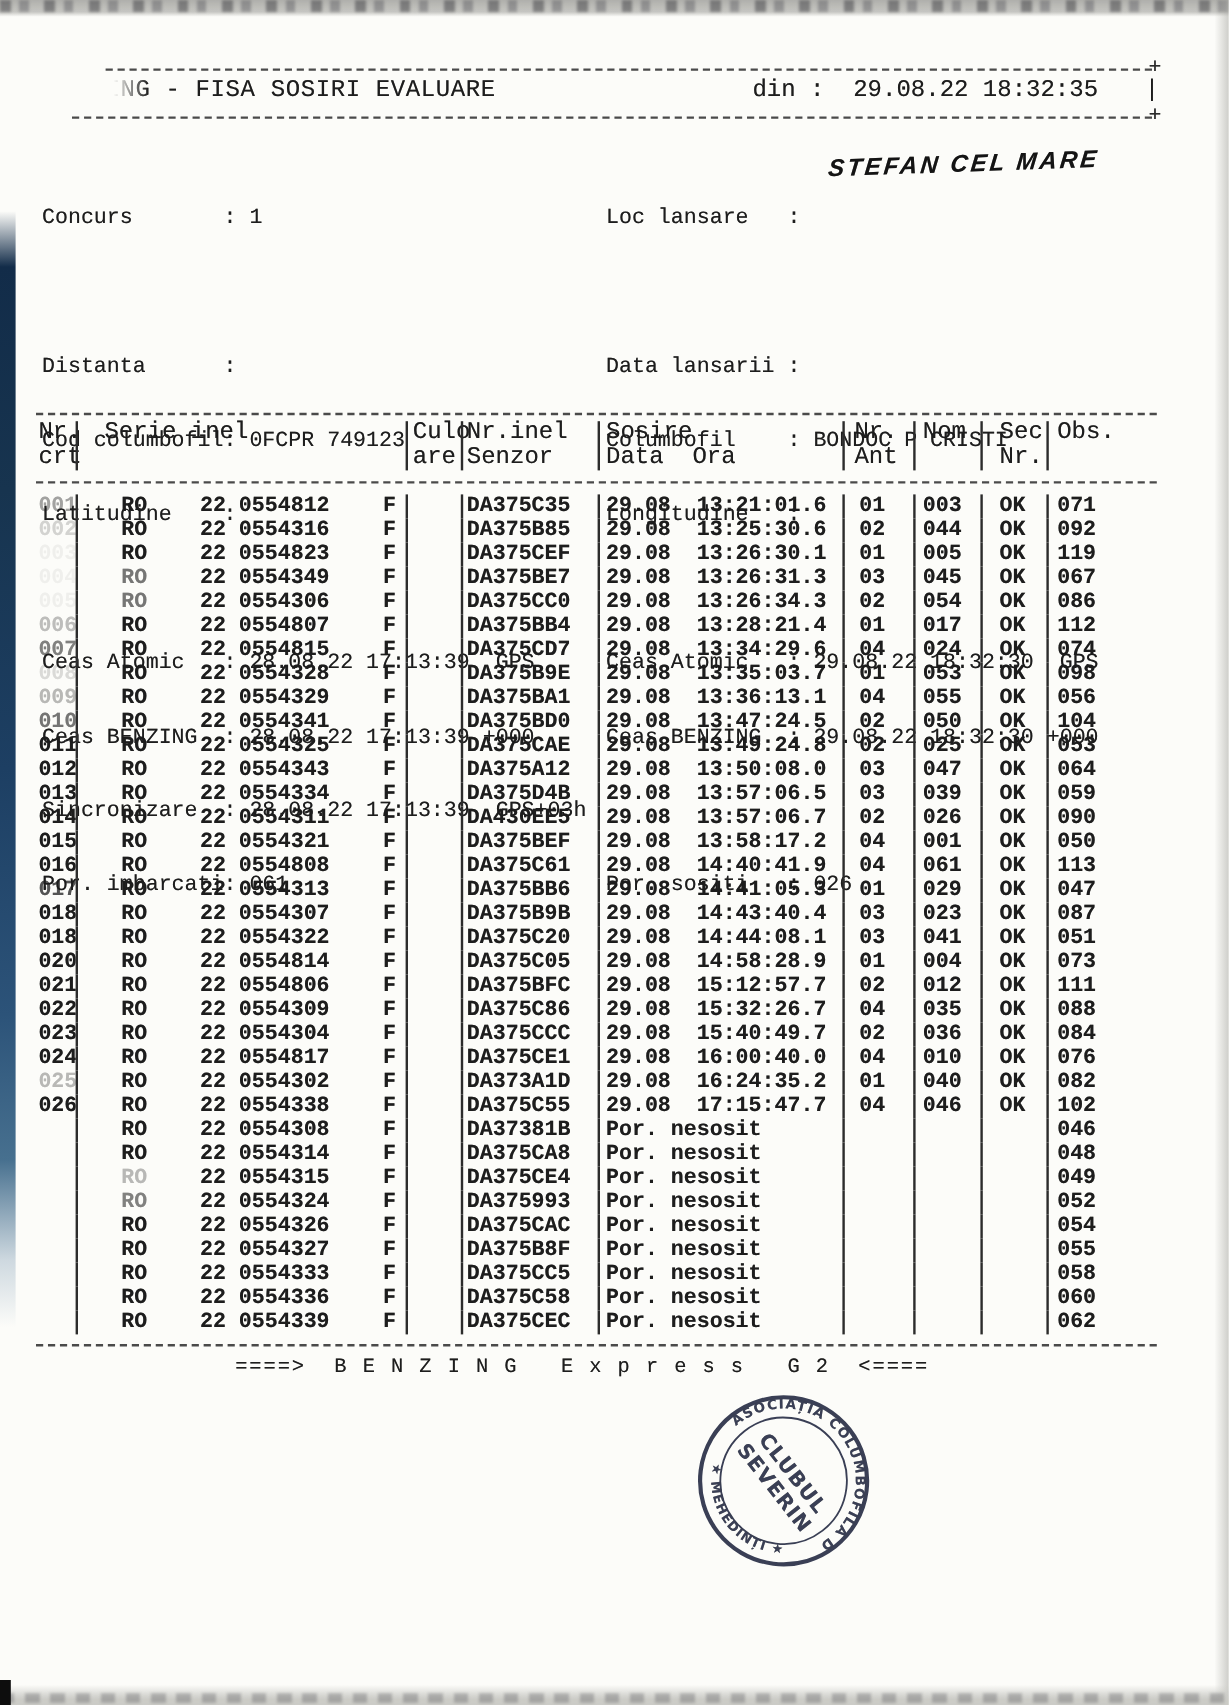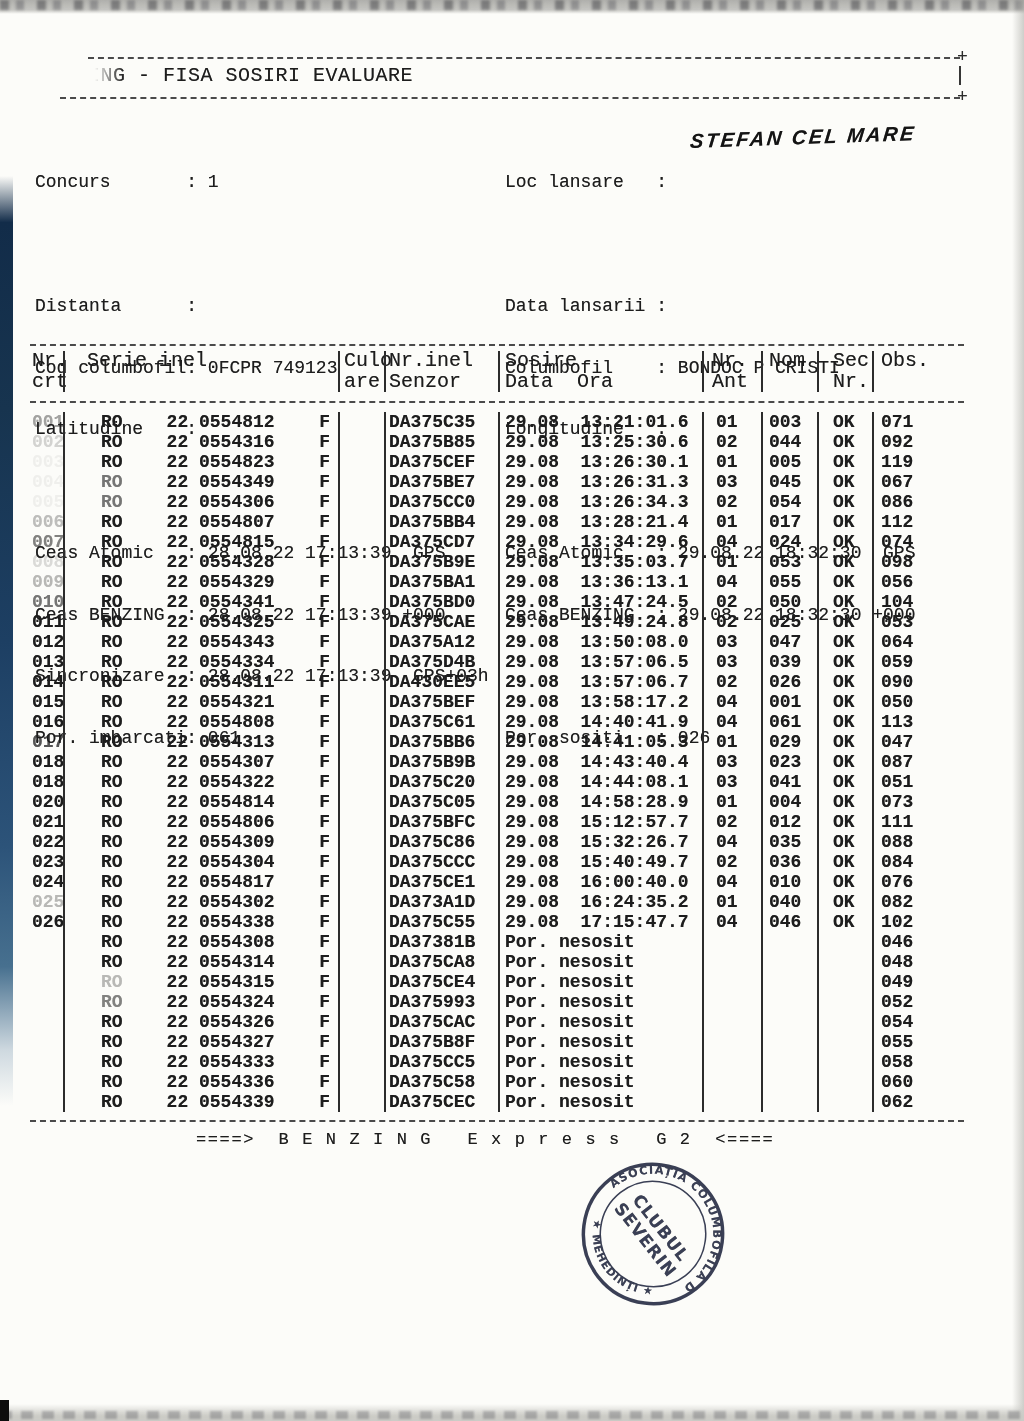--- a/index.html
+++ b/index.html
@@ -113,20 +113,21 @@
   <div class="left-band"></div>
   <div class="right-edge"></div>
   <div class="bottom-edge"></div>
   <div class="corner-mark"></div>
 
   <div class="dash dash-t1"></div>
   <span class="plus-mark plus-1">+</span>
   <div class="title-line">
     <span class="report-title">ING - FISA SOSIRI EVALUARE</span>
     <span class="title-fade"></span>
+    <span class="print-datetime">din :  29.08.22 18:32:35</span>
     <span class="edge-bar">|</span>
   </div>
   <div class="dash dash-t2"></div>
   <span class="plus-mark plus-2">+</span>
 
   <div class="info-col info-left">
     <div class="pline">Concurs       : 1</div>
     <div class="pline"></div>
     <div class="pline">Distanta      :</div>
     <div class="pline">Cod columbofil: 0FCPR 749123</div>

